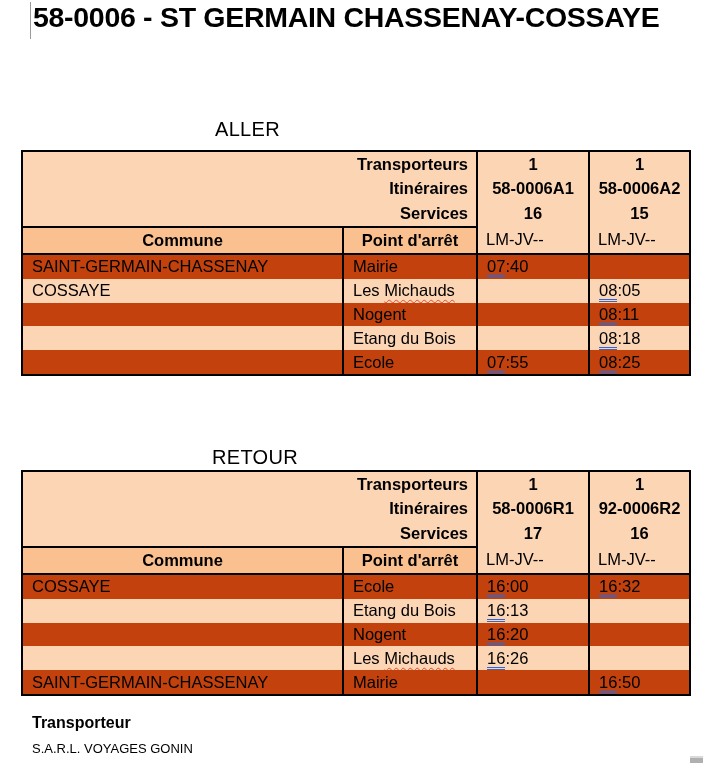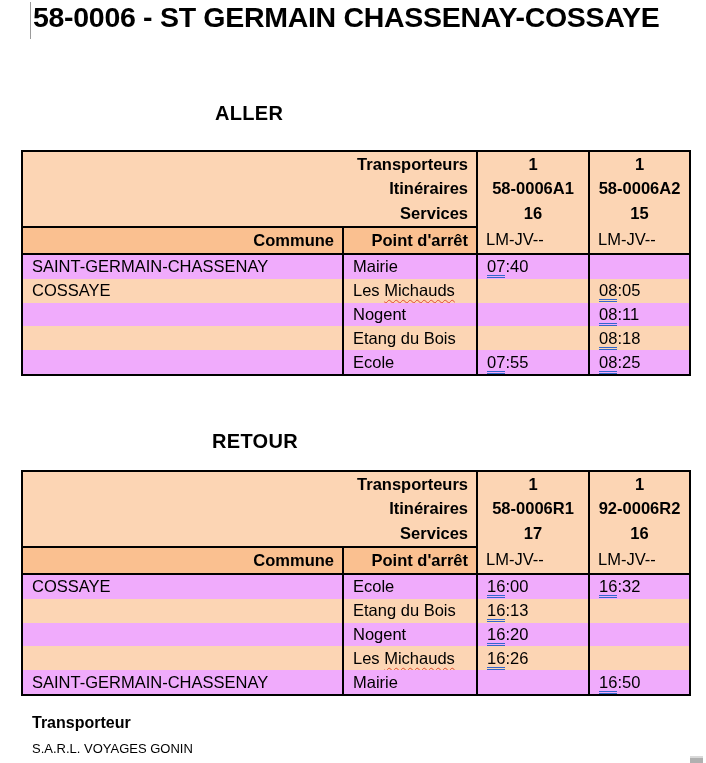--- a/index.html
+++ b/index.html
@@ -3,36 +3,36 @@
 <meta charset="utf-8">
 <style>
   html,body{margin:0;padding:0;background:#fff;}
   .page{
     position:relative;width:703px;height:763px;background:#fff;overflow:hidden;
     font-family:"Liberation Sans", sans-serif;color:#000;
   }
   .caret{position:absolute;left:30px;top:2px;width:1px;height:37px;background:#9b9b9b;}
   .title{position:absolute;left:33px;top:1px;margin:0;font-size:28.5px;font-weight:bold;letter-spacing:-0.3px;white-space:nowrap;}
   .subtitle{position:absolute;left:0;top:49px;width:706px;text-align:center;font-size:16px;}
-  .section-label{position:absolute;font-size:20px;font-weight:bold;letter-spacing:0.3px;}
+  .section-label{position:absolute;font-size:20px;font-weight:normal;letter-spacing:0.3px;margin-top:16px;}
   .lbl-aller{left:215px;top:102px;}
   .lbl-retour{left:212px;top:430px;}
 
   table.tt{
     position:absolute;left:21px;width:668px;border-collapse:collapse;table-layout:fixed;
-    font-size:16.5px;border:2px solid #000;background:#f0abfc;
+    font-size:16.5px;border:2px solid #000;background:#c2410c;
   }
   .tt-aller{top:150px;}
   .tt-retour{top:470px;}
   .tt td,.tt th{padding:0 8px;white-space:nowrap;overflow:hidden;font-weight:normal;}
   .meta td{background:var(--hl);font-weight:bold;height:24.5px;}
   .mlabel{text-align:right;}
   .mval{text-align:center;}
   .bl{border-left:2px solid #000;}
-  .colhead th{background:var(--hd);text-align:right;font-weight:bold;border-top:2px solid #000;}
+  .colhead th{background:var(--hd);text-align:center;font-weight:bold;border-top:2px solid #000;}
   .colhead th,.colhead td{border-bottom:2px solid #000;height:25.5px;}
   .days{background:var(--hl);font-weight:bold;text-align:left;}
   .data td{height:23.8px;padding-left:9px;}
   .stripe td{background:var(--hl);}
   .tcell{text-align:left;}
   .hh{border-bottom:3px double var(--blue);}
   .wavy{text-decoration:underline wavy var(--red);text-decoration-thickness:1px;text-underline-offset:3px;}
 
   .footer-heading{position:absolute;left:32px;top:714px;font-size:16px;font-weight:bold;}
   .footer-name{position:absolute;left:32px;top:741px;font-size:13px;}

